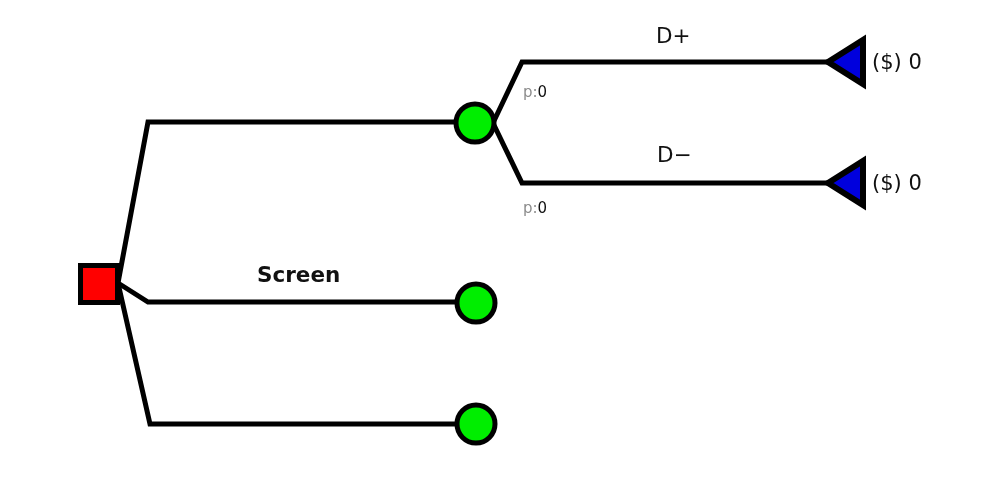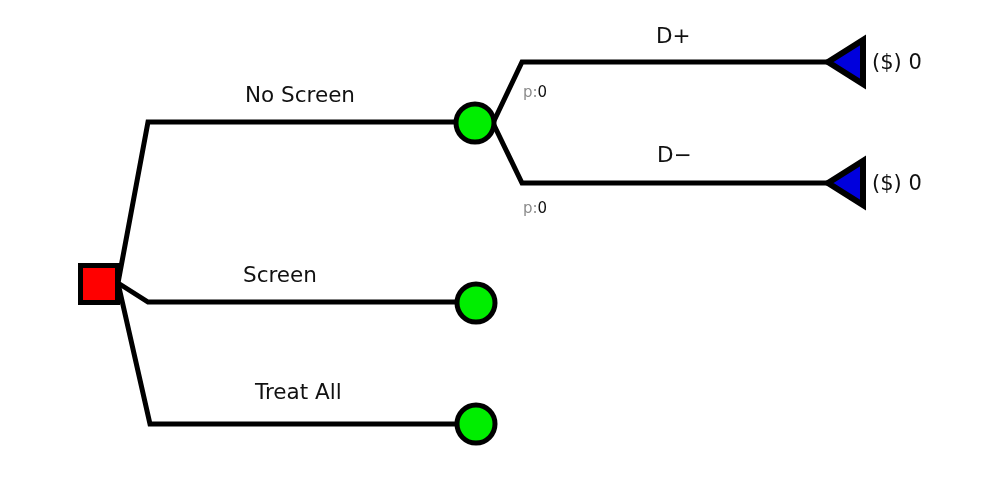--- a/index.html
+++ b/index.html
@@ -88,25 +88,23 @@
 
     <circle class="chance-node" cx="475" cy="123" r="19"></circle>
     <circle class="chance-node" cx="476" cy="303" r="19"></circle>
     <circle class="chance-node" cx="476" cy="424" r="19"></circle>
 
     <polygon class="terminal-node" points="828,62 863,40 863,84"></polygon>
     <polygon class="terminal-node" points="828,183 863,161 863,205"></polygon>
 
   </svg>
 
-  <div class="lbl lbl-branch" style="left:245px; top:82px;">No Screen</div>
 
-  <div class="lbl lbl-branch" style="left:243px; top:262px;">Screen</div>
+  <div class="lbl lbl-branch" style="left:257px; top:262px;font-weight:bold;">Screen</div>
 
-  <div class="lbl lbl-branch" style="left:255px; top:379px;">Treat All</div>
 
   <div class="lbl lbl-branch" style="left:656px; top:23px;">D+</div>
 
   <div class="lbl lbl-branch" style="left:657px; top:142px;">D−</div>
 
   <div class="lbl lbl-prob" style="left:523px; top:83px;">
     <span>p:</span><span class="pval">0</span>
   </div>
 
   <div class="lbl lbl-prob" style="left:523px; top:199px;">

